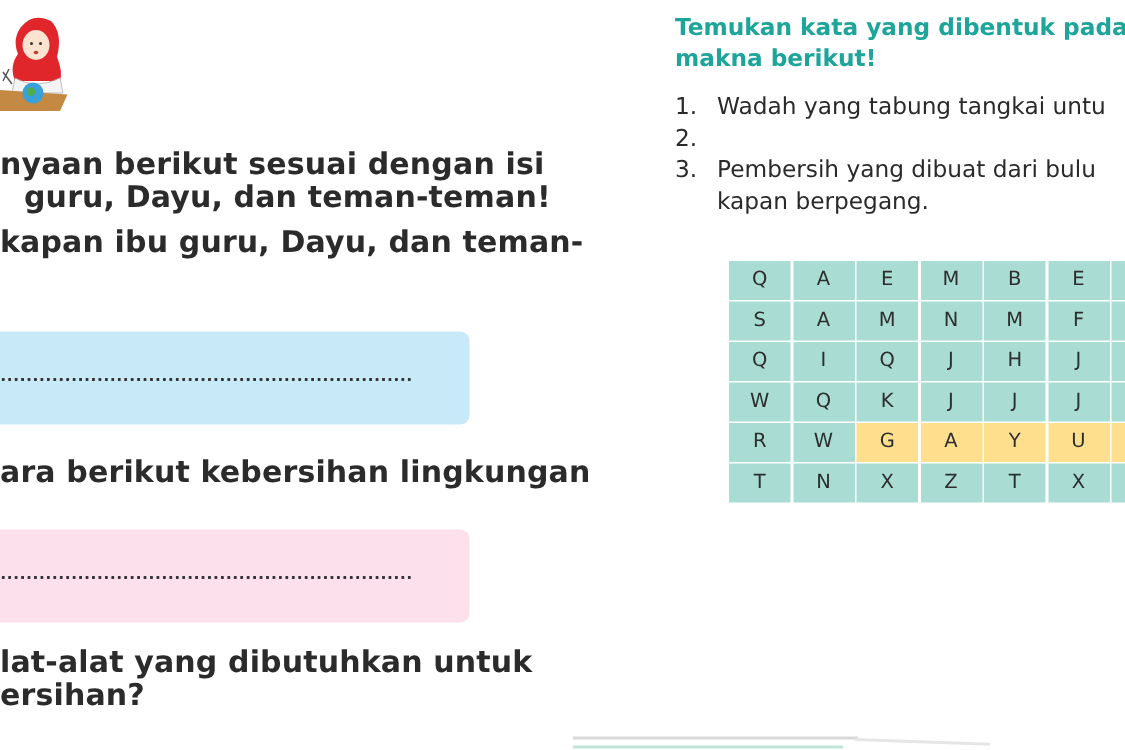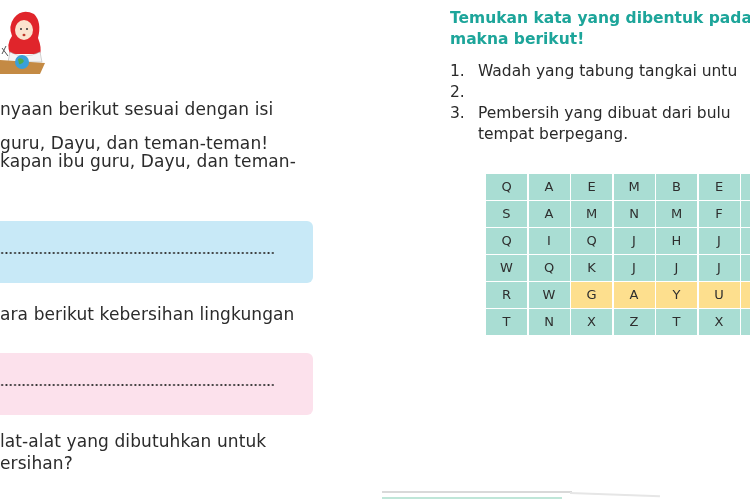--- a/index.html
+++ b/index.html
@@ -8,22 +8,22 @@
       background: #ffffff; position: relative;
       font-family: "DejaVu Sans", sans-serif;
       color: #2a2a2a;
     }
     .page-left { position: absolute; left: 0; top: 0; width: 380px; height: 500px; }
     .page-right { position: absolute; left: 380px; top: 0; width: 370px; height: 401px; }
 
     .illustration { position: absolute; left: 0; top: 8px; width: 50px; height: 72px; }
 
     .body-text {
-      position: absolute; left: 0; font-size: 17px; letter-spacing: 0.1px;
-      line-height: 22px; white-space: nowrap; color: #2b2b2b;
+      position: absolute; left: 0; font-size: 20px; letter-spacing: 0.1px;
+      line-height: 22px; white-space: nowrap; color: #2b2b2b; font-weight: bold;
     }
     .justify { display: flex; justify-content: space-between; width: 313px; }
 
     .answer-box {
       position: absolute; left: -10px; width: 323px; height: 62px;
       border-radius: 6px;
     }
     .answer-box.blue { background: #c8e9f7; top: 221px; }
     .answer-box.pink { background: #fce1ec; top: 353px; }
     .dots {
@@ -75,21 +75,21 @@
     <path d="M10 44 Q24 52 40 44 L42 54 L8 54Z" fill="#f4f4f4" stroke="#aaa" stroke-width="0.5"></path>
     <path d="M0 52 L45 55 L40 66 L0 66Z" fill="#c48a44"></path>
     <circle cx="22" cy="54" r="7" fill="#3aa0d9"></circle>
     <path d="M18 51 Q22 49 24 53 Q22 57 19 56Z" fill="#4cae4c"></path>
     <path d="M2 40 L8 48 M6 38 L2 46" stroke="#555" stroke-width="1"></path>
   </svg>
 
   <div class="body-text justify" style="top:98px;">
     <span>nyaan berikut sesuai dengan isi</span>
   </div>
-  <div class="body-text" style="top:132px;">guru, Dayu, dan teman-teman!</div>
+  <div class="body-text" style="top:120px;padding-left:16px;">guru, Dayu, dan teman-teman!</div>
   <div class="body-text" style="top:150px;text-align:right;">kapan ibu guru, Dayu, dan teman-</div>
 
   <div class="answer-box blue">
     <div class="dots"></div>
   </div>
 
   <div class="body-text" style="top:303px;">ara berikut kebersihan lingkungan</div>
 
   <div class="answer-box pink">
     <div class="dots"></div>
@@ -112,21 +112,21 @@
     </div>
     <div class="list-item">
       <span class="list-num">2.</span>
     </div>
     <div class="list-item">
       <span class="list-num">3.</span>
       <span>Pembersih yang dibuat dari bulu</span>
     </div>
     <div class="list-item">
       <span class="list-num"></span>
-      <span>tempat berpegang.</span>
+      <span>kapan berpegang.</span>
     </div>
   </div>
 
   <div class="grid" id="letter-grid">
       <div class="cell">Q</div>
       <div class="cell">A</div>
       <div class="cell">E</div>
       <div class="cell">M</div>
       <div class="cell">B</div>
       <div class="cell">E</div>

